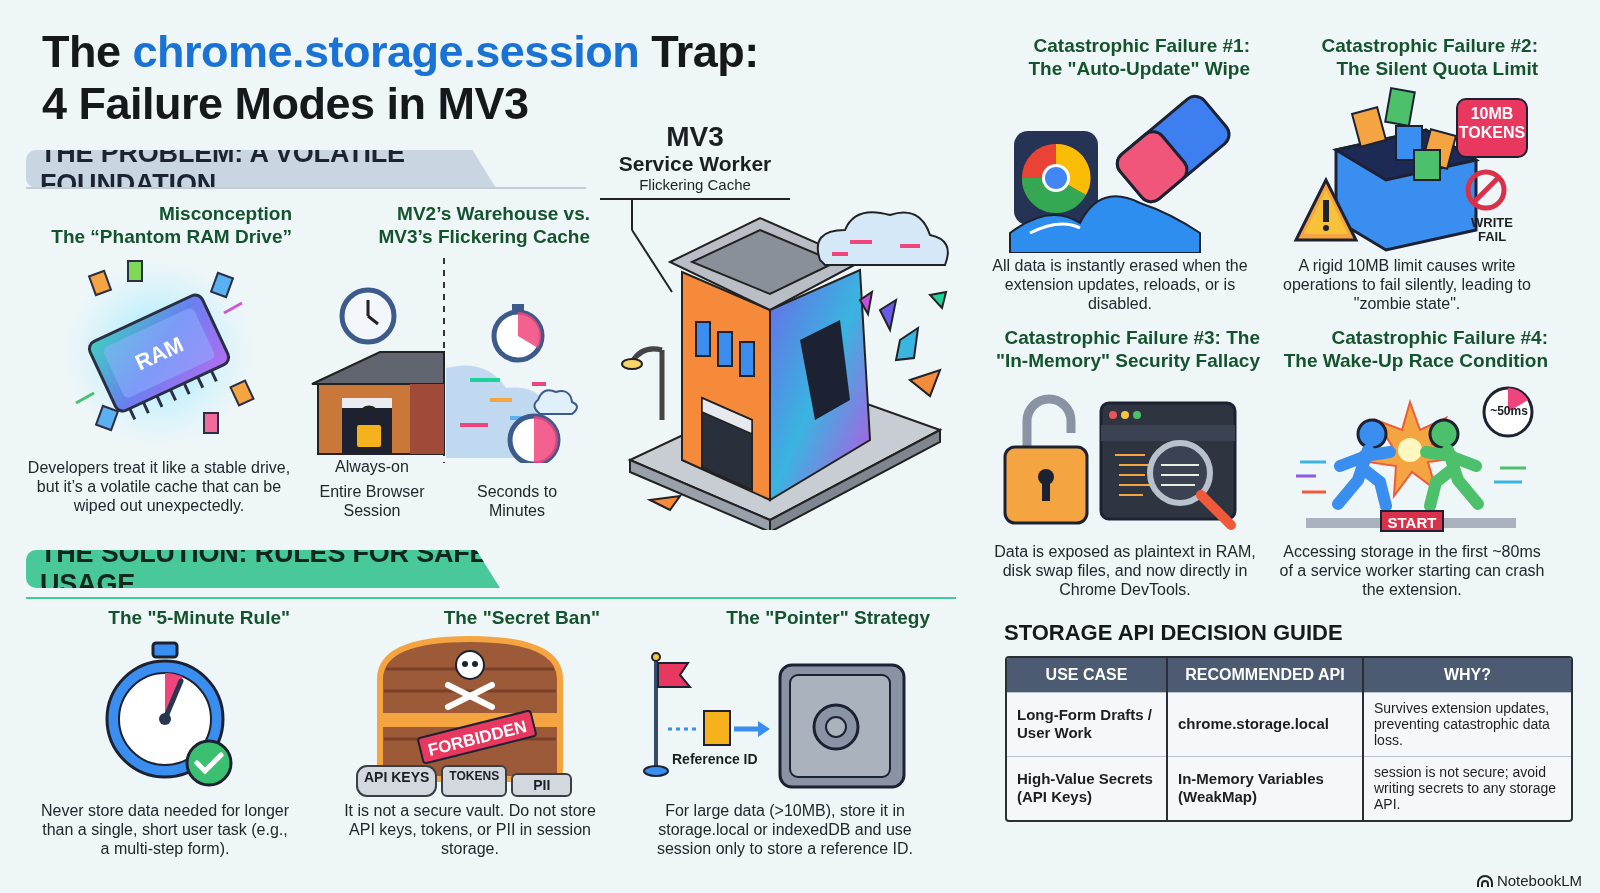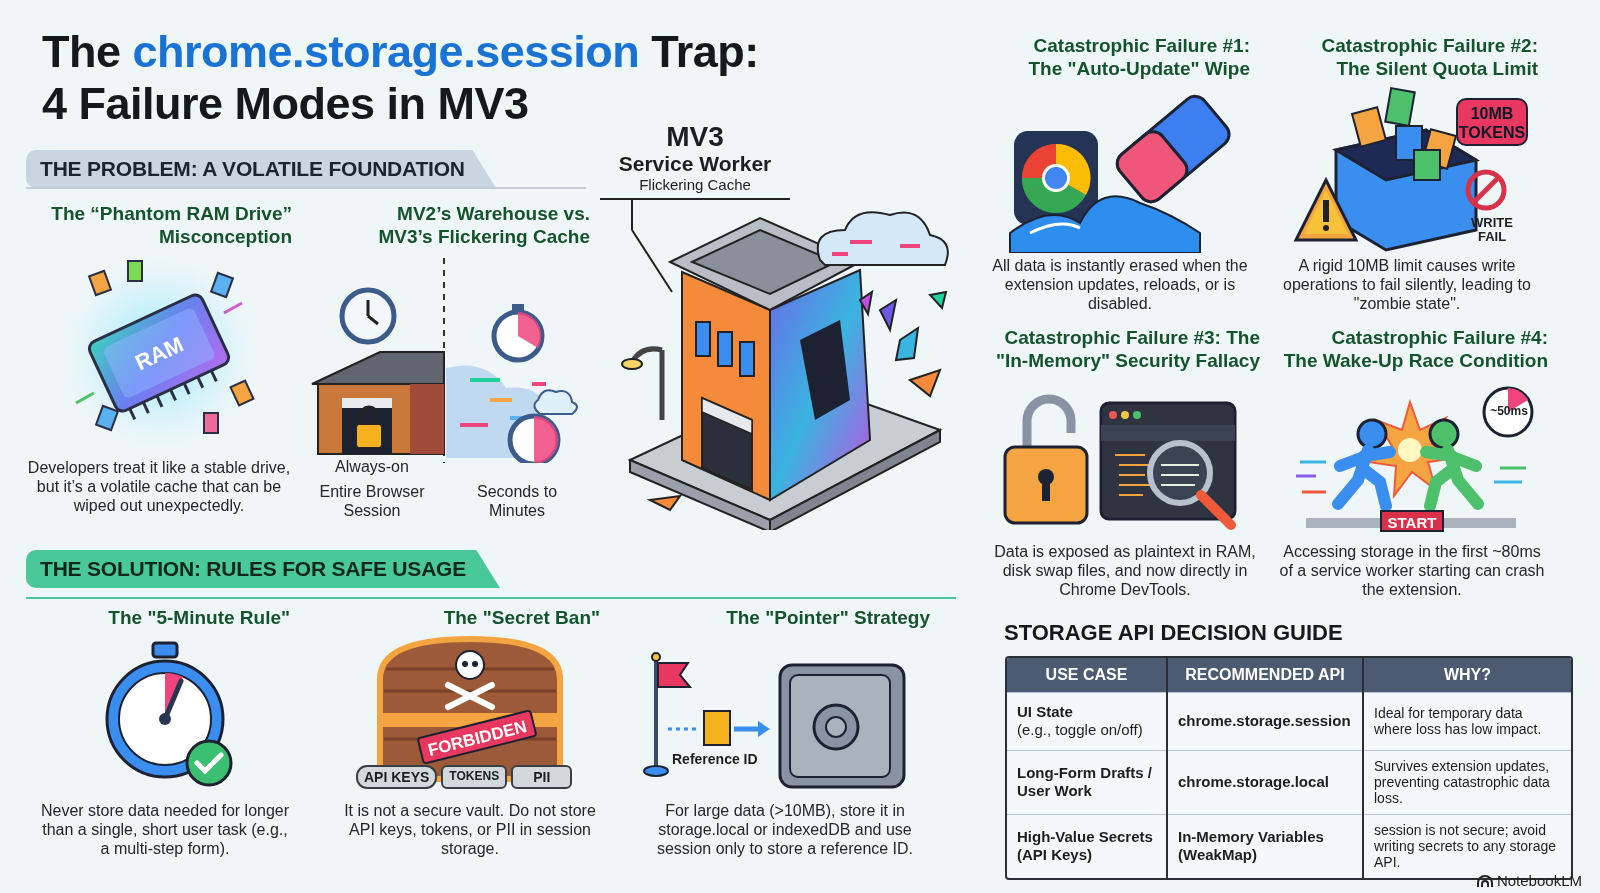--- a/index.html
+++ b/index.html
@@ -11,21 +11,21 @@
     position: relative;
   }
   .abs { position: absolute; }
   .title {
     left: 42px; top: 26px; font-size: 45px; font-weight: 700; line-height: 52px; letter-spacing: -0.5px; color: #15181c;
   }
   .title .hl { color: #1a73d4; }
 
   .section-band {
     height: 38px; display: flex; align-items: center; padding-left: 14px;
-    font-weight: 700; font-size: 21px; letter-spacing: -0.2px;
+    font-weight: 700; font-size: 27px; letter-spacing: -0.2px;
     border-radius: 10px 0 0 10px;
   }
   .problem-band { left: 26px; top: 150px; width: 470px; background: #c9d6e2; clip-path: polygon(0 0, 95% 0, 100% 100%, 0 100%); color: #1b2430; }
   .problem-line { left: 26px; top: 187px; width: 560px; height: 2px; background: #c3ccd6; }
   .solution-band { left: 26px; top: 550px; width: 474px; background: #49c89a; clip-path: polygon(0 0, 95% 0, 100% 100%, 0 100%); color: #11261d; }
   .solution-line { left: 26px; top: 597px; width: 930px; height: 2px; background: #49c89a; }
 
   .sub-head { font-weight: 700; font-size: 19px; text-align: right; line-height: 23px; color: #14532d; }
   .body-text { font-size: 16px; text-align: center; line-height: 19px; color: #22272d; }
 
@@ -62,22 +62,22 @@
   <div>4 Failure Modes in MV3</div>
 </div>
 
 <div class="abs section-band problem-band">
   <span>THE PROBLEM: A VOLATILE FOUNDATION</span>
 </div>
 <div class="abs problem-line"></div>
 
 <div class="abs" style="left:26px; top:202px; width:266px;">
   <div class="sub-head">
+    <div>Misconception</div>
     <div>The “Phantom RAM Drive”</div>
-    <div>Misconception</div>
   </div>
   <div class="card-icon" style="height:210px;">
     <svg width="210" height="200" viewBox="0 0 210 200">
       <defs>
         <radialGradient id="glow" cx="50%" cy="50%" r="50%">
           <stop offset="0%" stop-color="#7fe7ff" stop-opacity="0.9"></stop>
           <stop offset="100%" stop-color="#bdefff" stop-opacity="0"></stop>
         </radialGradient>
         <linearGradient id="chip" x1="0" y1="0" x2="1" y2="1">
           <stop offset="0%" stop-color="#3fd0c0"></stop>
@@ -267,21 +267,21 @@
       <rect x="120" y="46" width="26" height="34" fill="#3a8ef0" stroke="#1d2233" stroke-width="2"></rect>
       <rect x="150" y="52" width="26" height="34" fill="#f5a442" stroke="#1d2233" stroke-width="2" transform="rotate(15 163 69)"></rect>
       <rect x="138" y="70" width="26" height="30" fill="#4cc06a" stroke="#1d2233" stroke-width="2"></rect>
       <polygon points="50,100 20,160 80,160" fill="#f5a442" stroke="#1d2233" stroke-width="3"></polygon>
       <polygon points="50,110 28,154 72,154" fill="#f7c23a"></polygon>
       <rect x="47" y="120" width="6" height="22" fill="#1d2233"></rect>
       <circle cx="50" cy="148" r="3" fill="#1d2233"></circle>
       <circle cx="210" cy="110" r="18" fill="none" stroke="#d8324a" stroke-width="5"></circle>
       <line x1="198" y1="122" x2="222" y2="98" stroke="#d8324a" stroke-width="5"></line>
     </svg>
-    <div style="position:absolute; left:180px; top:18px; width:72px; height:48px; background:#e8385f; border-radius:10px; border:2px solid #1d2233; color:#0f172a; font-weight:700; font-size:16px; line-height:19px; text-align:center; padding-top:4px;">
+    <div style="position:absolute; left:180px; top:18px; width:72px; height:60px; background:#e8385f; border-radius:10px; border:2px solid #1d2233; color:#ffffff; font-weight:700; font-size:16px; line-height:19px; text-align:center; padding-top:4px;">
       <div>10MB</div>
       <div>TOKENS</div>
     </div>
     <div style="position:absolute; left:186px; top:136px; width:60px; font-weight:700; font-size:13px; line-height:14px; text-align:center;">
       <div>WRITE</div>
       <div>FAIL</div>
     </div>
   </div>
   <div class="body-text">A rigid 10MB limit causes write operations to fail silently, leading to "zombie state".</div>
 </div>
@@ -387,21 +387,21 @@
       <circle cx="130" cy="36" r="14" fill="#fff" stroke="#1d2233" stroke-width="2"></circle>
       <circle cx="125" cy="35" r="3" fill="#1d2233"></circle>
         <circle cx="135" cy="35" r="3" fill="#1d2233"></circle>
       <line x1="108" y1="56" x2="152" y2="78" stroke="#fff" stroke-width="6" stroke-linecap="round"></line>
       <line x1="152" y1="56" x2="108" y2="78" stroke="#fff" stroke-width="6" stroke-linecap="round"></line>
     </svg>
     <div style="position:absolute; left:78px; top:94px; width:118px; height:28px; background:#e8385f; color:#fff; font-weight:700; font-size:17px; text-align:center; line-height:28px; border:2px solid #1d2233; border-radius:4px; transform:rotate(-14deg);">FORBIDDEN</div>
     <div style="position:absolute; left:16px; top:136px; display:flex; gap:4px;">
       <span style="background:#d3d8de; border:2px solid #3a3f46; border-radius:11px; padding:2px 6px; font-size:14px; font-weight:600;">API KEYS</span>
       <span style="background:#d3d8de; border:2px solid #3a3f46; border-radius:6px; padding:2px 6px; font-size:12px; font-weight:600;">TOKENS</span>
-      <span style="background:#d3d8de; border:2px solid #3a3f46; border-radius:6px; padding:2px 20px; font-size:14px; font-weight:600;">PII</span>
+      <span style="background:#d3d8de; border:2px solid #3a3f46; border-radius:6px; padding:2px 20px; font-size:14px; font-weight:600;margin-top:8px;">PII</span>
     </div>
   </div>
   <div class="body-text">It is not a secure vault. Do not store API keys, tokens, or PII in session storage.</div>
 </div>
 
 <div class="abs" style="left:640px; top:606px; width:290px;">
   <div class="sub-head">The "Pointer" Strategy</div>
   <div style="position:relative; height:172px;">
     <svg width="290" height="172" viewBox="0 0 290 172" style="position:absolute; left:0; top:0;">
       <line x1="16" y1="30" x2="16" y2="140" stroke="#3a4a6a" stroke-width="4"></line>
@@ -426,30 +426,20 @@
 <div class="abs guide-table">
   <table>
     <thead>
       <tr>
         <th style="width:160px;">USE CASE</th>
         <th style="width:196px;">RECOMMENDED API</th>
         <th>WHY?</th>
       </tr>
     </thead>
     <tbody>
-      <tr style="height:58px;">
-        <td class="case">
-          <div>UI State</div>
-          <div style="font-weight:400;">(e.g., toggle on/off)</div>
-        </td>
-        <td class="api">
-          <div>chrome.storage.session</div>
-        </td>
-        <td>Ideal for temporary data where loss has low impact.</td>
-      </tr>
       <tr style="height:64px;">
         <td class="case">
           <div>Long-Form Drafts /</div>
           <div>User Work</div>
         </td>
         <td class="api">
           <div>chrome.storage.local</div>
         </td>
         <td>Survives extension updates, preventing catastrophic data loss.</td>
       </tr>

